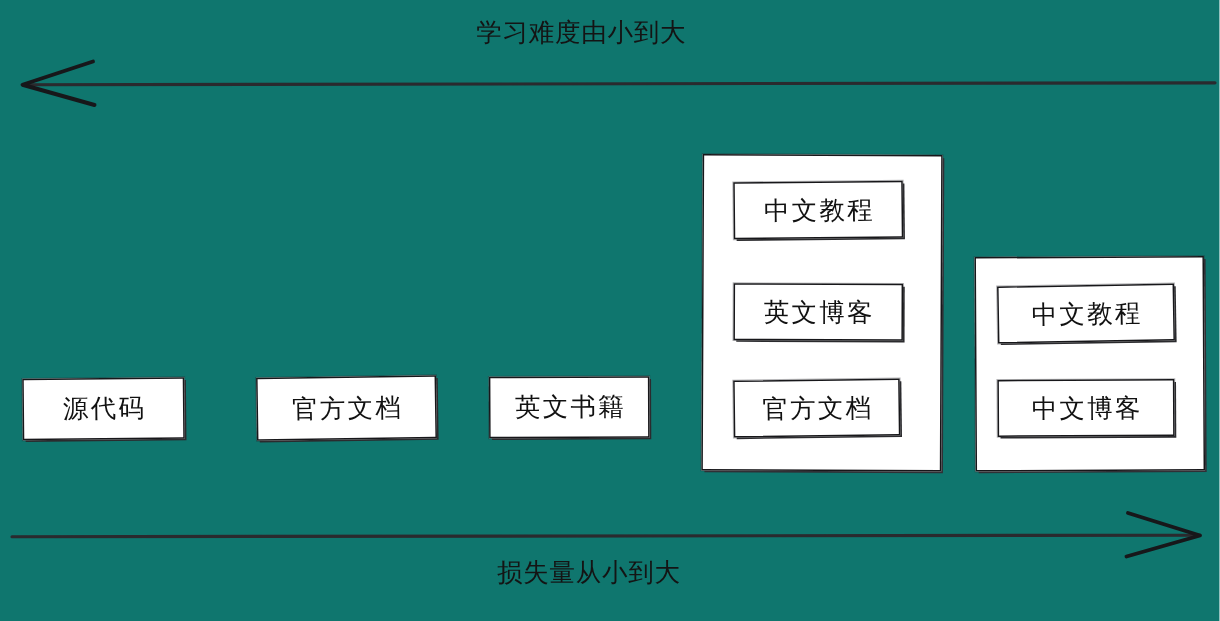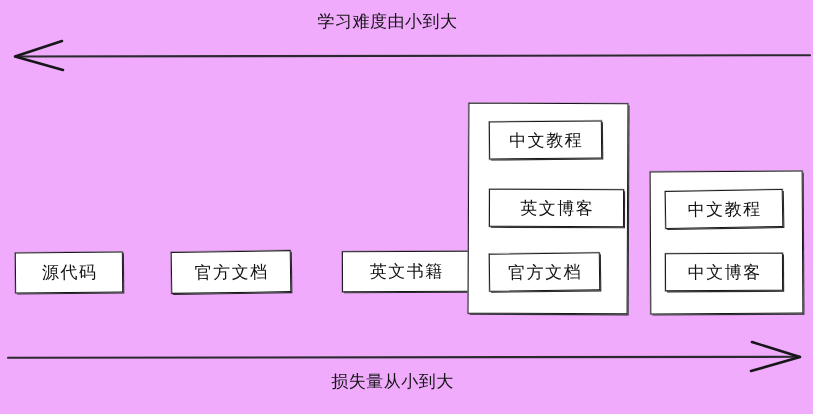--- a/index.html
+++ b/index.html
@@ -4,21 +4,21 @@
 <style>
   html, body {
     margin: 0;
     padding: 0;
     background: #ffffff;
   }
   #canvas {
     position: relative;
     width: 813px;
     height: 414px;
-    background: #f0abfc;
+    background: #0f766e;
     overflow: hidden;
     font-family: "DejaVu Sans", "Liberation Sans", sans-serif;
   }
 
   
   .axis-label {
     position: absolute;
     font-size: 17px;
     color: #141414;
     letter-spacing: 0.5px;
@@ -103,31 +103,31 @@
   </svg>
 
   <div class="node-box" id="box-source-code" style="left:15px; top:252px; width:108px; height:41px;">
     <span>源代码</span>
   </div>
 
   <div class="node-box" id="box-official-doc" style="left:171px; top:251px; width:120px; height:42px;">
     <span>官方文档</span>
   </div>
 
-  <div class="node-box" id="box-english-books" style="left:342px; top:251px; width:128px; height:41px;">
+  <div class="node-box" id="box-english-books" style="left:326px; top:251px; width:107px; height:41px;">
     <span>英文书籍</span>
   </div>
 
   <div class="group-box" id="group-english" style="left:468px; top:103px; width:160px; height:211px;"></div>
 
   <div class="node-box" id="box-english-tutorial" style="left:489px; top:121px; width:113px; height:38px;">
     <span>中文教程</span>
   </div>
 
-  <div class="node-box" id="box-english-blog" style="left:489px; top:189px; width:135px; height:38px;">
+  <div class="node-box" id="box-english-blog" style="left:489px; top:189px; width:113px; height:38px;">
     <span>英文博客</span>
   </div>
 
   <div class="node-box" id="box-chinese-books" style="left:489px; top:253px; width:111px; height:38px;">
     <span>官方文档</span>
   </div>
 
   <div class="group-box" id="group-chinese" style="left:650px; top:171px; width:153px; height:143px;"></div>
 
   <div class="node-box" id="box-chinese-tutorial" style="left:665px; top:190px; width:118px; height:38px;">

